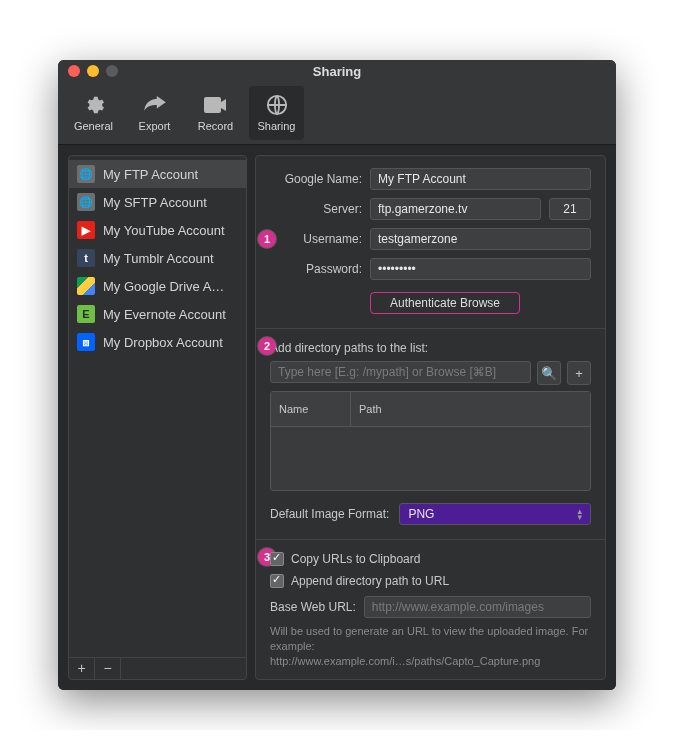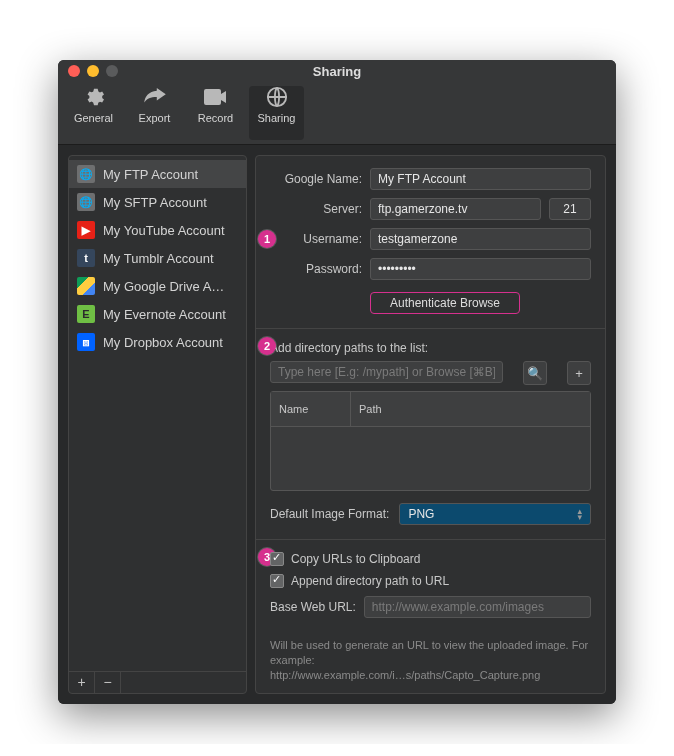--- a/index.html
+++ b/index.html
@@ -28,21 +28,21 @@
   .titlebar-title { position: absolute; left: 0; right: 0; text-align: center; font-size: 13px; font-weight: 600; color: #ddd; }
 
   .toolbar {
     background: #363738;
     display: flex;
     padding: 4px 8px 4px 8px;
     gap: 6px;
     border-bottom: 1px solid #1c1c1c;
   }
   .tool {
-    display: flex; flex-direction: column; align-items: center; justify-content: flex-start;
+    display: flex; flex-direction: column; align-items: center; justify-content: center;
     width: 55px; height: 54px;
     border-radius: 4px;
     color: #9d9d9d;
     font-size: 11px;
     gap: 4px;
     cursor: pointer;
   }
   .tool.active { background: #2a2b2c; }
   .tool .ticon { width: 26px; height: 22px; display:flex; align-items:center; justify-content:center; }
   .tool svg { fill: #b8b8b8; }
@@ -132,21 +132,21 @@
     position: absolute;
     left: -12px;
     width: 18px; height: 18px; border-radius: 50%;
     background: #d6308e;
     color: #fff; font-size: 11px; font-weight: bold;
     display:flex; align-items:center; justify-content:center;
     box-shadow: 0 0 0 1px #fff3;
   }
 
   .dir-label { margin-bottom:6px; color:#c8c8c8; }
-  .dir-input-row { display:flex; gap:20px; margin-bottom:6px; }
+  .dir-input-row { display:flex; gap:6px; margin-bottom:6px; }
   .iconbtn {
     width: 24px; height: 24px;
     background: #3e3f40; border:1px solid #555; border-radius:3px;
     display:flex; align-items:center; justify-content:center;
     color:#c5c5c5; font-size:13px; cursor:pointer;
   }
   .dir-table {
     border: 1px solid #555;
     border-radius: 3px;
     background: #3a3b3c;
@@ -154,37 +154,37 @@
   }
   .dir-head { display:flex; background:#3e3f40; border-bottom:1px solid #555; font-size:11px; }
   .dir-head div { padding:11px 8px; color:#c8c8c8; }
   .dh-name { width: 80px; border-right:1px solid #555; }
   .dh-path { flex:1; }
 
   .fmt-row { display:flex; align-items:center; gap:10px; margin-top:12px; }
   .select {
     flex:1;
     height:22px;
-    background:#0c4a6e; border:1px solid #555; border-radius:3px;
+    background:#4c1d95; border:1px solid #555; border-radius:3px;
     color:#e6e6e6; padding:0 8px;
     display:flex; align-items:center; justify-content:space-between;
     cursor:pointer;
   }
   .select .chev { font-size:9px; color:#999; line-height:0.7; }
 
   .chk-row { display:flex; align-items:center; gap:7px; margin-bottom:8px; }
   .chkbox {
     width:14px; height:14px; border:1px solid #888; border-radius:2px;
     background:#636465; position:relative; cursor:pointer;
   }
   .chkbox.checked::after{
     content:"✓"; position:absolute; top:-2px; left:1px; font-size:11px; color:#fff;
   }
 
-  .url-row { display:flex; align-items:center; gap:8px; margin-bottom:20px; }
+  .url-row { display:flex; align-items:center; gap:8px; margin-bottom:6px; }
   .url-row .flabel2 { color:#c8c8c8; }
   .help { font-size:11px; color:#8a8a8a; line-height:1.35; }
 </style>
 </head>
 <body>
 
 <div class="window">
 
   <div class="titlebar">
     <div class="traffic">

